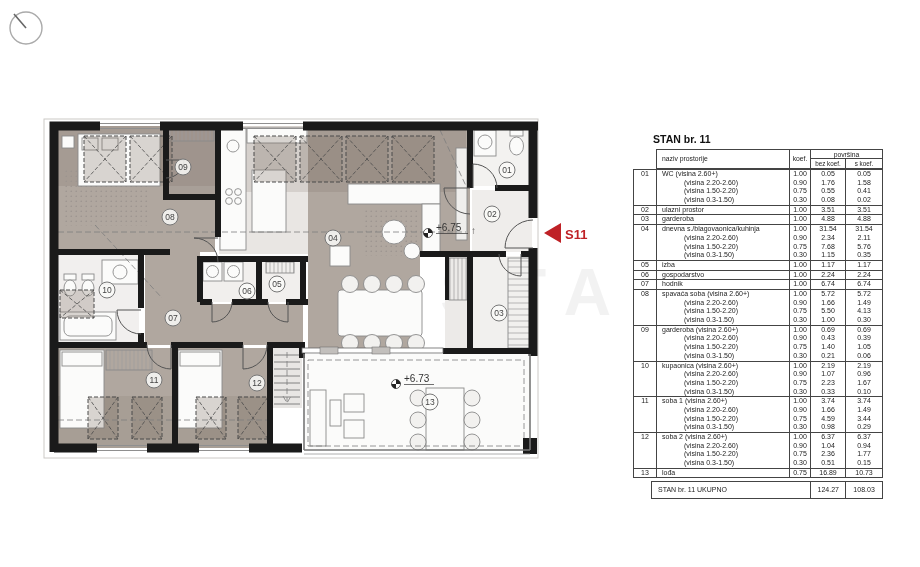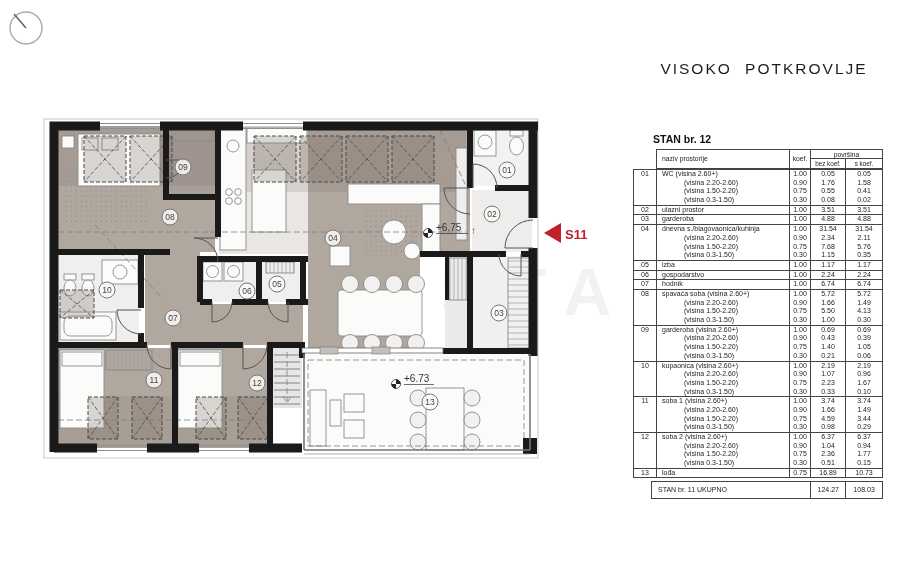--- a/index.html
+++ b/index.html
@@ -327,24 +327,23 @@
           <text x="430" y="405" text-anchor="middle" font-size="8.5" fill="#444">13</text>
         </g>
       </g>
 
     <g>
       <polygon points="544,233 561,223 561,243" fill="#bf2126"></polygon>
       <text x="565" y="239" font-size="13" font-weight="bold" fill="#bf2126">S11</text>
     </g>
   </svg>
 
-  <div class="sheet-title">VISOKO POTKROVLJE</div>
 
   <div class="tbl">
-    <div class="tbl-heading">STAN br. 12</div>
+    <div class="tbl-heading">STAN br. 11</div>
     <div class="thead">
       <div class="th th-name">naziv prostorije</div>
       <div class="th th-koef">koef.</div>
       <div class="th-area">
         <div class="th-area-top">površina</div>
         <div class="th-area-bot">
           <div class="th-bez">bez koef.</div>
           <div class="th-s">s koef.</div>
         </div>
       </div>

